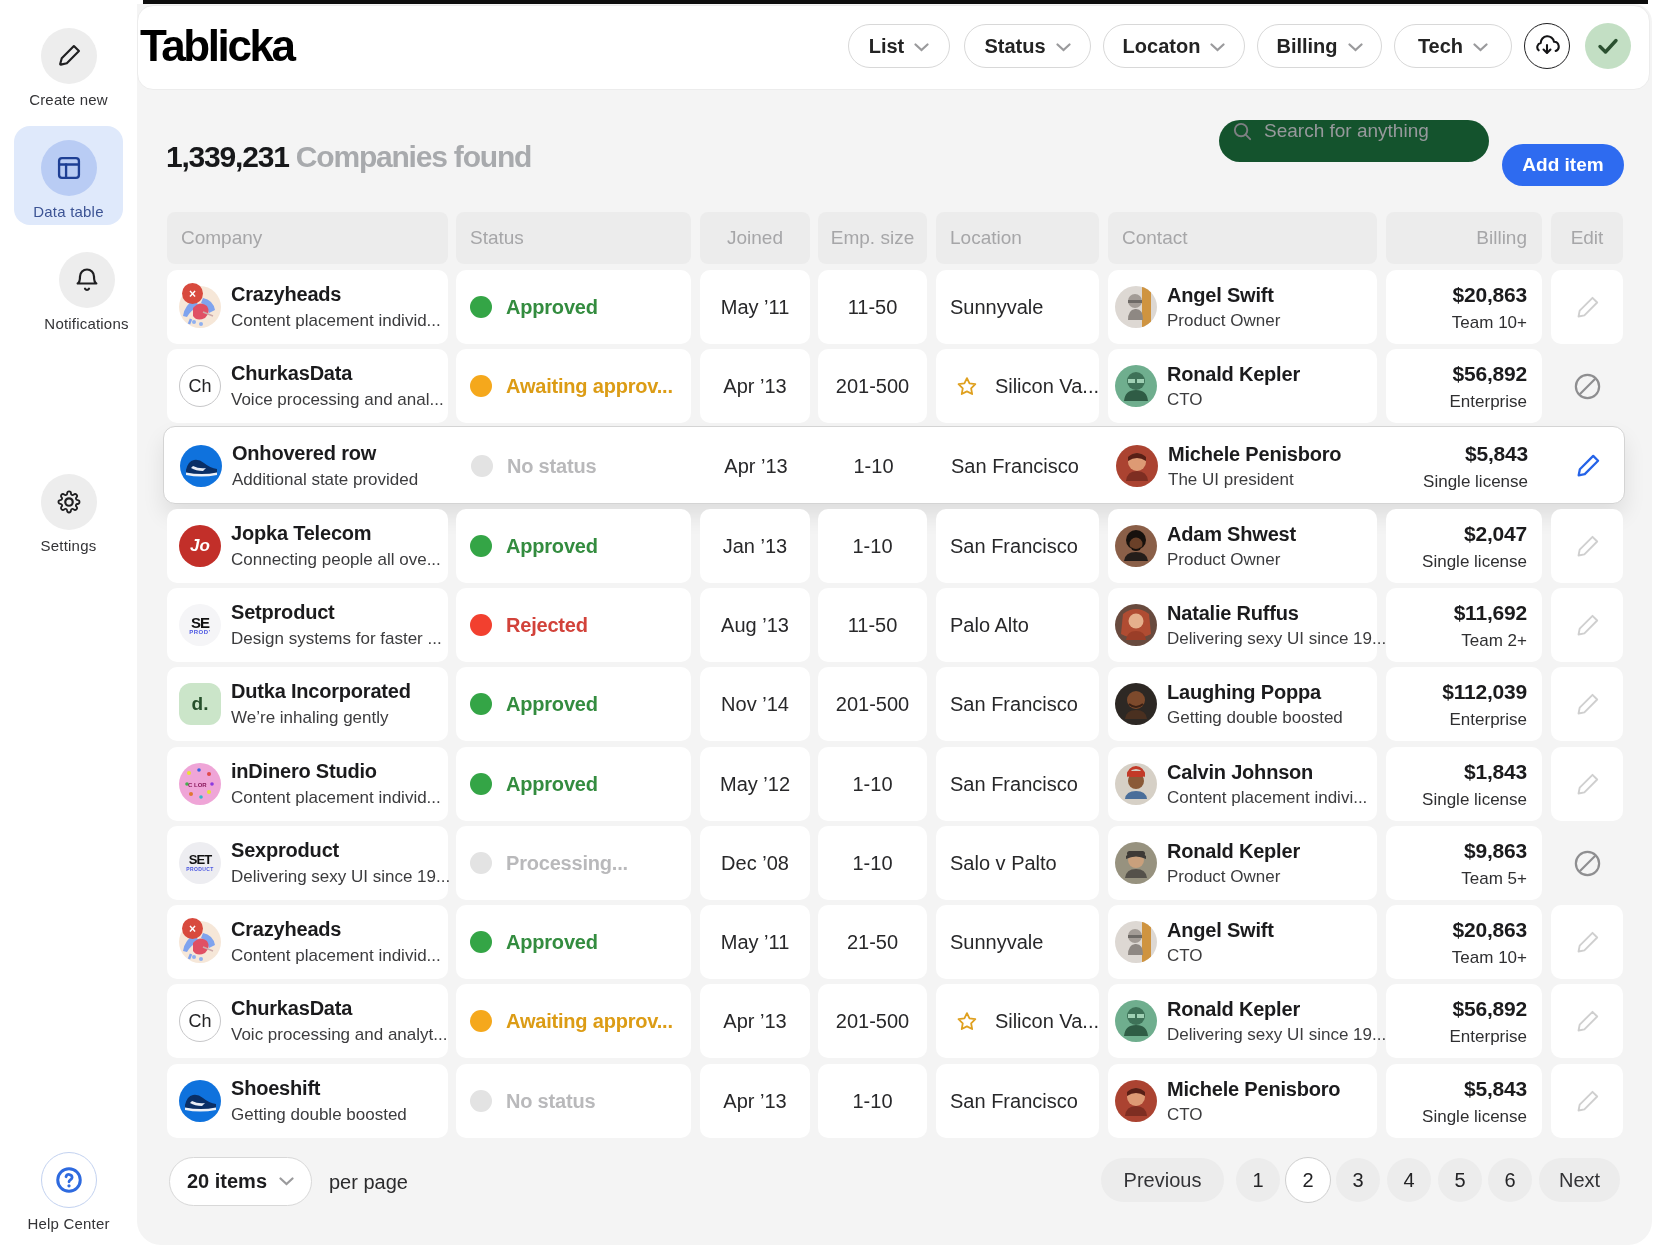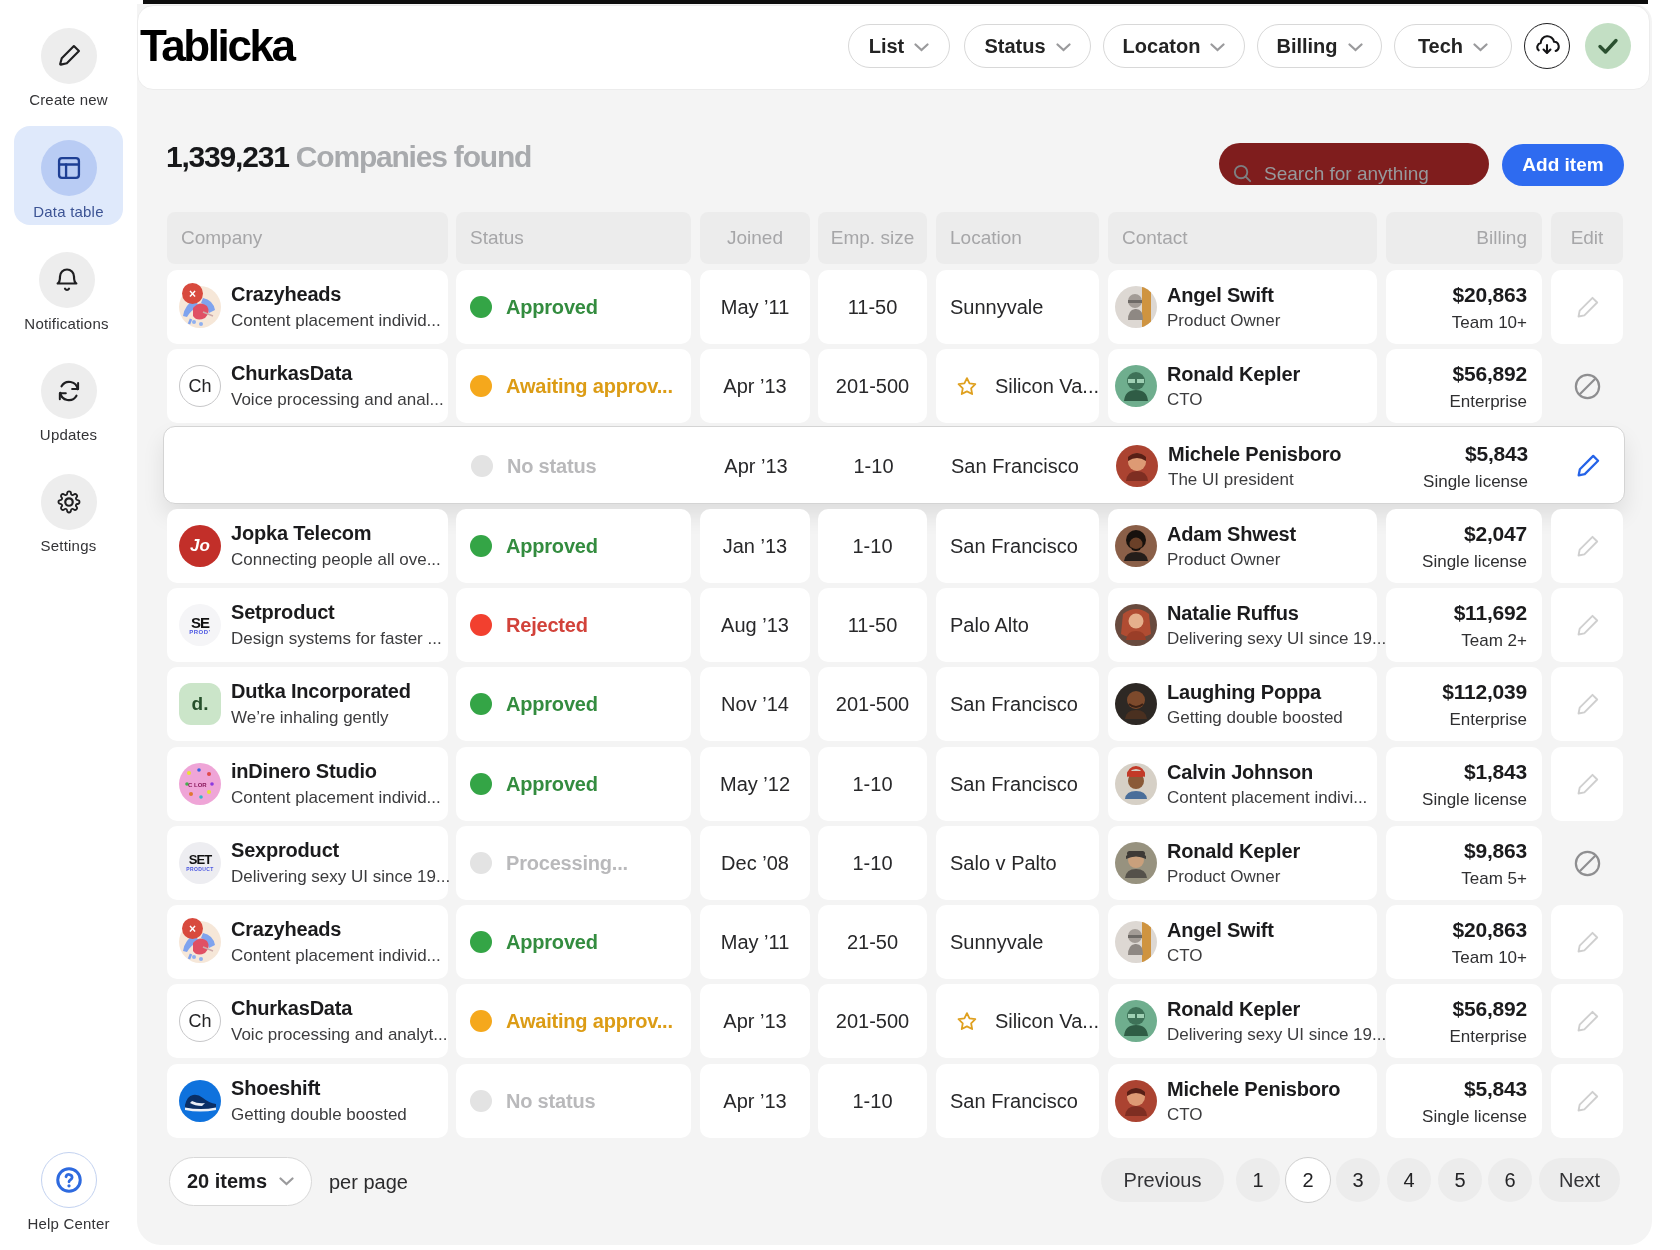--- a/index.html
+++ b/index.html
@@ -21,21 +21,21 @@
 .sbitem { position:absolute; display:flex; flex-direction:column; align-items:center; }
 .sbcirc { width:56px; height:56px; border-radius:50%; background:#ededed; display:flex; align-items:center; justify-content:center; }
 .sblbl { font-size:15px; color:#333336; margin-top:7px; letter-spacing:0.2px; }
 #dtbox { position:absolute; left:14px; top:126px; width:109px; height:99px; background:#dfe9fb; border-radius:16px; }
 #dtbox .sbcirc { background:#b9ccf4; margin:14px auto 0; }
 #dtbox .sblbl { color:#3c5394; text-align:center; }
 
 
 #h1 { position:absolute; left:166px; top:140px; font-size:30px; font-weight:800; letter-spacing:-1.2px; color:#17181a; }
 #h1 span { color:#a8aaad; }
-#search { position:absolute; left:1219px; top:143px; width:270px; height:42px; border-radius:21px; background:#7f1d1d; display:flex; align-items:flex-end; }
+#search { position:absolute; left:1219px; top:120px; width:270px; height:42px; border-radius:21px; background:#14532d; display:flex; align-items:flex-start; }
 #search .ph { font-size:19px; color:#97999c; margin-left:10px; }
 #additem { position:absolute; left:1502px; top:144px; width:122px; height:42px; border-radius:21px; background:#2e6bf0; color:#fff; font-size:19px; font-weight:700; display:flex; align-items:center; justify-content:center; }
 
 
 .th { position:absolute; top:212px; height:52px; background:#ececec; border-radius:8px; font-size:19px; color:#a6a6a8; line-height:52px; padding-left:14px; }
 .row { position:absolute; left:167px; width:1456px; height:74px; }
 .cell { position:absolute; top:0; height:74px; background:#fff; border-radius:10px; }
 .k1 { left:0; width:281px; }
 .k2 { left:289px; width:235px; }
 .k3 { left:533px; width:110px; }
@@ -128,39 +128,28 @@
   <div id="dtbox">
     <div class="sbcirc">
         <svg width="28" height="28" viewBox="0 0 24 24" fill="none" stroke="#1e3f94" stroke-width="2" stroke-linecap="round" stroke-linejoin="round">
           <rect x="3.5" y="3.5" width="17" height="17" rx="2.5"></rect>
           <path d="M3.5 9h17"></path>
           <path d="M9.5 9v11.5"></path>
         </svg>
       </div>
     <div class="sblbl">Data table</div>
   </div>
-  <div class="sbitem" style="left:12px;top:252px;width:109px;">
+  <div class="sbitem" style="left:32px;top:252px;width:109px;">
     <div class="sbcirc">
         <svg width="28" height="28" viewBox="0 0 24 24" fill="none" stroke="#1f1f21" stroke-width="1.9" stroke-linecap="round" stroke-linejoin="round">
           <path d="M18 9a6 6 0 1 0-12 0c0 5-2 6-2 6h16s-2-1-2-6"></path>
           <path d="M10.3 19.5a2 2 0 0 0 3.4 0"></path>
         </svg>
       </div>
     <div class="sblbl">Notifications</div>
-  </div>
-  <div class="sbitem" style="left:14px;top:363px;width:109px;">
-    <div class="sbcirc">
-        <svg width="28" height="28" viewBox="0 0 24 24" fill="none" stroke="#1f1f21" stroke-width="1.9" stroke-linecap="round" stroke-linejoin="round">
-          <path d="M4.5 13.5a7.5 7.5 0 0 0 13.9 2.6"></path>
-          <path d="M19.5 10.5A7.5 7.5 0 0 0 5.6 7.9"></path>
-          <path d="M19.8 4.8v5.7h-5.7" transform="scale(0.9) translate(2.2,1)"></path>
-          <path d="M4.2 19.2v-5.7h5.7" transform="scale(0.9) translate(0.4,2)"></path>
-        </svg>
-      </div>
-    <div class="sblbl">Updates</div>
   </div>
   <div class="sbitem" style="left:14px;top:474px;width:109px;">
     <div class="sbcirc">
         <svg width="28" height="28" viewBox="0 0 24 24" fill="none" stroke="#1f1f21" stroke-width="1.9" stroke-linecap="round" stroke-linejoin="round">
           <circle cx="12" cy="12" r="3.2"></circle>
           <path d="M19.4 15a1.7 1.7 0 0 0 .34 1.87l.06.06a2 2 0 1 1-2.83 2.83l-.06-.06a1.7 1.7 0 0 0-1.87-.34 1.7 1.7 0 0 0-1 1.55V21a2 2 0 1 1-4 0v-.09a1.7 1.7 0 0 0-1-1.55 1.7 1.7 0 0 0-1.87.34l-.06.06a2 2 0 1 1-2.83-2.83l.06-.06a1.7 1.7 0 0 0 .34-1.87 1.7 1.7 0 0 0-1.55-1H3a2 2 0 1 1 0-4h.09a1.7 1.7 0 0 0 1.55-1 1.7 1.7 0 0 0-.34-1.87l-.06-.06a2 2 0 1 1 2.83-2.83l.06.06a1.7 1.7 0 0 0 1.87.34h.09a1.7 1.7 0 0 0 1-1.55V3a2 2 0 1 1 4 0v.09a1.7 1.7 0 0 0 1 1.55 1.7 1.7 0 0 0 1.87-.34l.06-.06a2 2 0 1 1 2.83 2.83l-.06.06a1.7 1.7 0 0 0-.34 1.87v.09a1.7 1.7 0 0 0 1.55 1H21a2 2 0 1 1 0 4h-.09a1.7 1.7 0 0 0-1.55 1z" transform="scale(0.82) translate(2.6,2.6)"></path>
         </svg>
       </div>
     <div class="sblbl">Settings</div>
   </div>
@@ -285,20 +274,34 @@
     <div class="cell k8 ed nobg">
         <svg width="31" height="31" viewBox="0 0 24 24" fill="none" stroke="#8e8e90" stroke-width="1.7">
           <circle cx="12" cy="12" r="9"></circle>
           <path d="M6 18 L18 6"></path>
         </svg>
       </div>
   </div>
 
   <div id="hrow">
     <div class="row" style="left:4px;top:1px;">
+      <div class="cell k1 comp" style="background:transparent;">
+        <div class="av" style="background:#0f72dd;overflow:hidden;">
+            <svg width="42" height="42" viewBox="0 0 42 42">
+              <path d="M6 25 Q8 16 14 15 Q19 14 24 18 Q30 23 37 24 L37 28 Q22 31 6 28z" fill="#0a2f66"></path>
+              <path d="M6 27.5 Q22 30.5 37 27.5 L37 30 Q21 33 6 30z" fill="#eef2f8"></path>
+              <path d="M13 21 q6 3 13 2 l-3 3 q-7 0 -12 -3z" fill="#e8edf5"></path>
+              <path d="M15 17 l3 4 M19 16 l3 4" stroke="#0a2f66" stroke-width="1"></path>
+            </svg>
+          </div>
+        <div class="ctx">
+            <div class="nm">Onhovered row</div>
+            <div class="sb">Additional state provided</div>
+          </div>
+      </div>
       <div class="cell k2 stat sn" style="background:transparent;">
           <span class="dot"></span>
           <span class="stxt">No status</span>
         </div>
       <div class="cell k3 txt" style="background:transparent;">Apr ’13</div>
       <div class="cell k4 txt" style="background:transparent;">1-10</div>
       <div class="cell k5 txt loc" style="background:transparent;">San Francisco</div>
       <div class="cell k6 cont" style="background:transparent;">
         <svg class="pav" width="42" height="42" viewBox="0 0 42 42">
             <rect width="42" height="42" fill="#ab4331"></rect>

